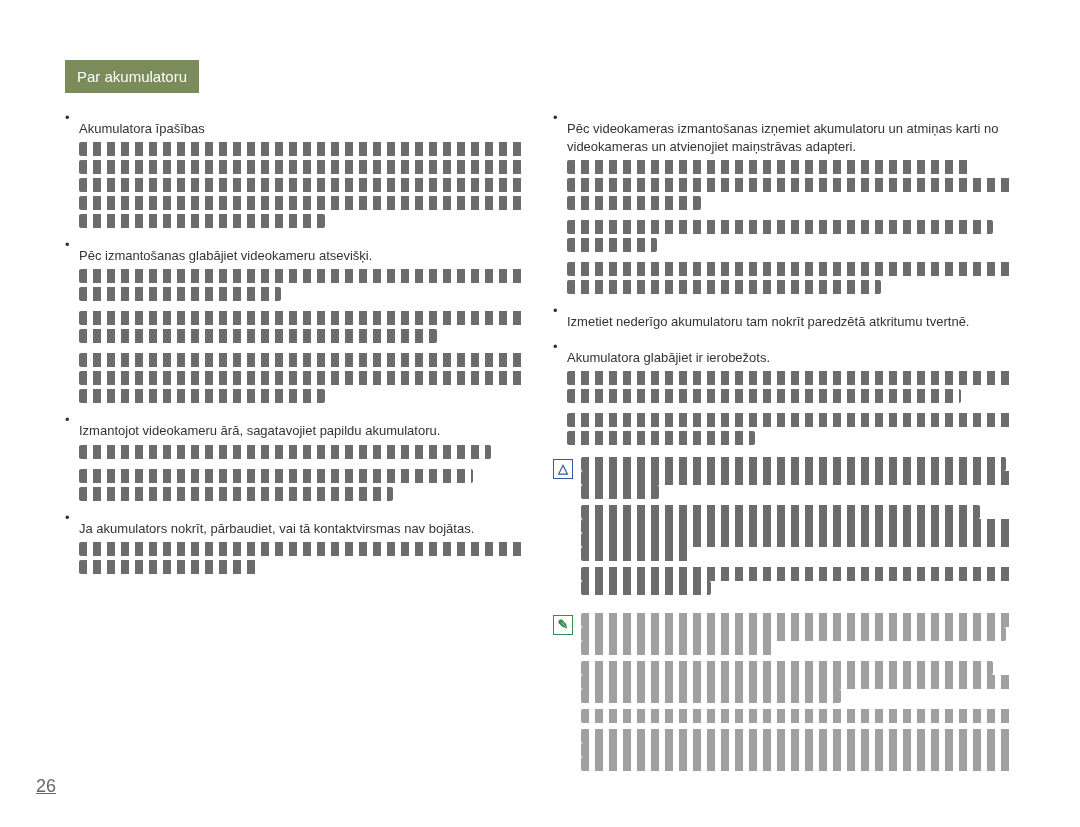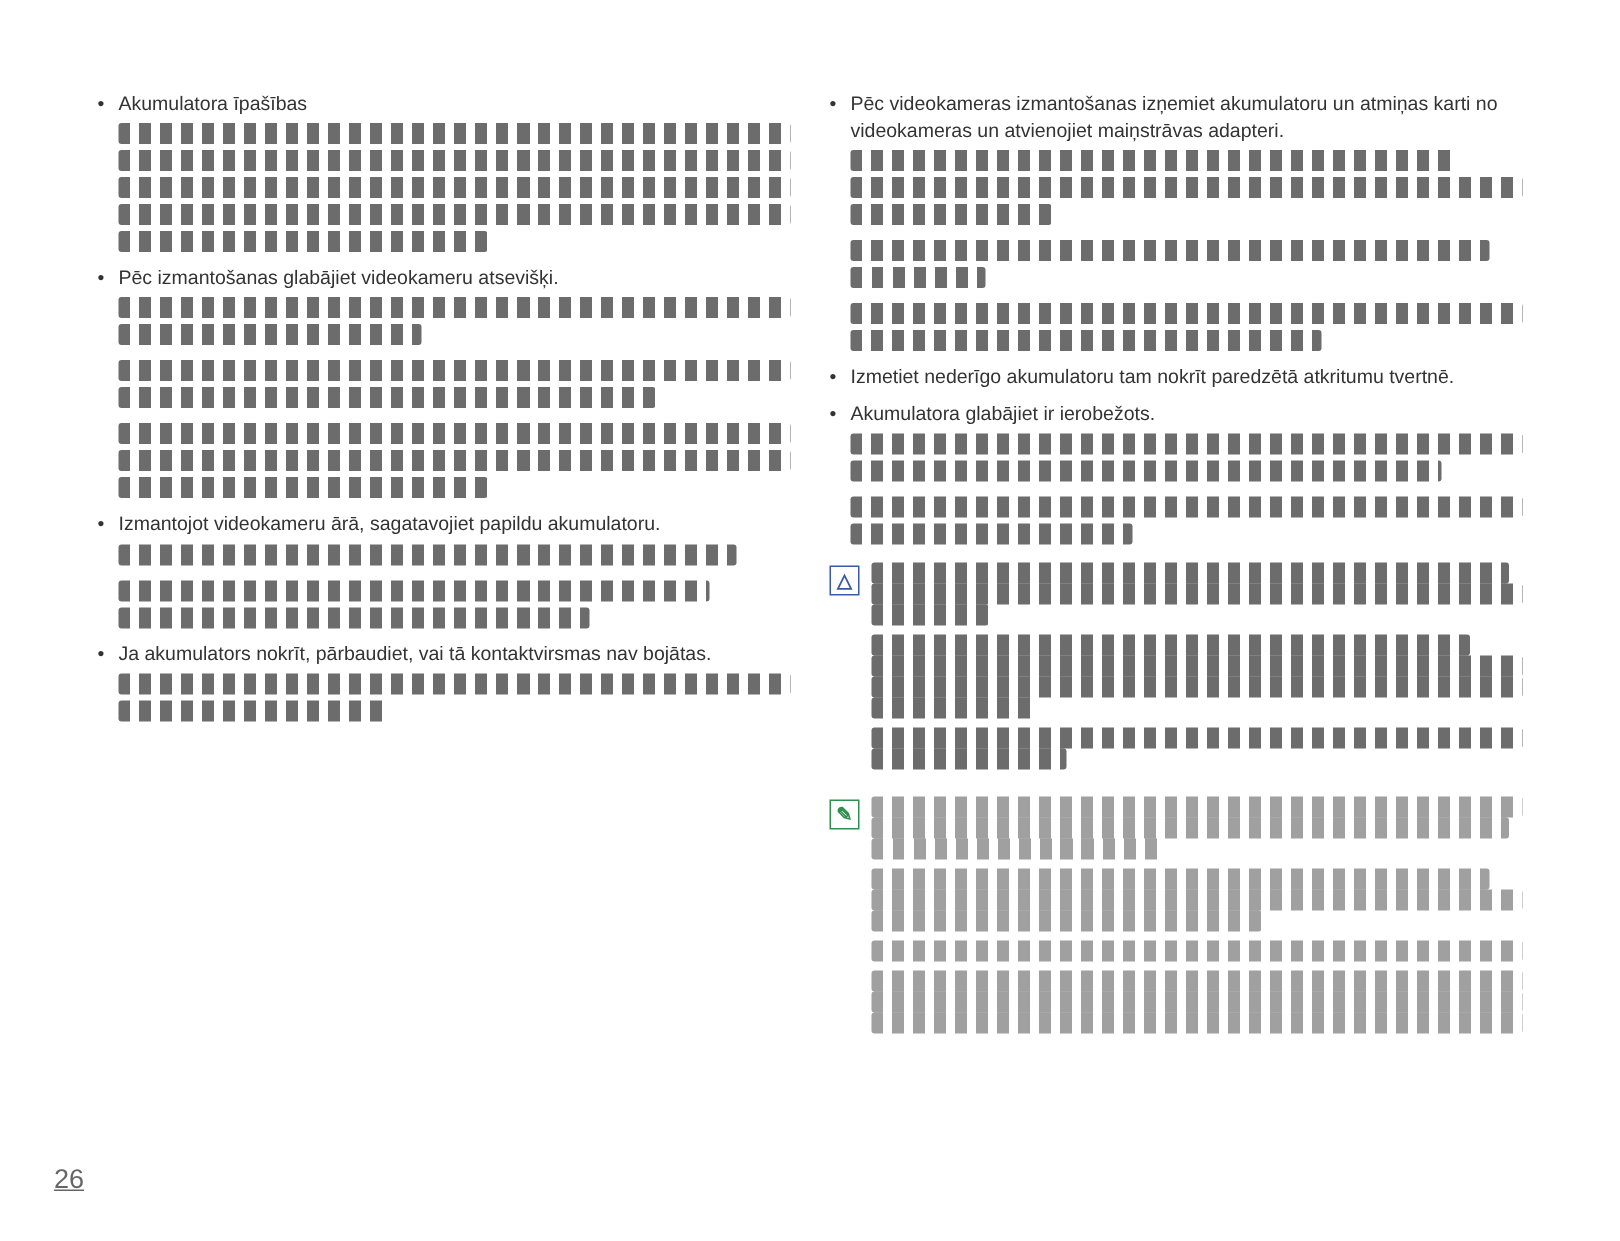--- a/index.html
+++ b/index.html
@@ -40,21 +40,21 @@
   }
   .col { flex:1 1 50%; }
   .bullet-item {
     display:flex;
     margin-bottom:4px;
   }
   .dot {
     width:14px; flex:0 0 14px;
     color:#333;
   }
-  .txt { flex:1; }
+  .txt { flex:1;margin-top:11px; }
   .sub-block {
     margin-left:14px;
     margin-top:2px;
     margin-bottom:8px;
     color:#333;
   }
   .sub-block .blur-line {
     height:14px;
     margin-bottom:4px;
   }
@@ -100,20 +100,21 @@
   }
   .spacer-sm { height:6px; }
   .bullet-item + .sub-block { margin-top:4px; }
 </style>
 </head>
 <body>
 
 <div class="page">
 
 
+  <div class="badge">Par akumulatoru</div>
 
   <div class="cols">
 
     <div class="col">
 
       <div class="bullet-item">
         <div class="dot">•</div>
         <div class="txt">Akumulatora īpašības</div>
       </div>
       <div class="sub-block">

